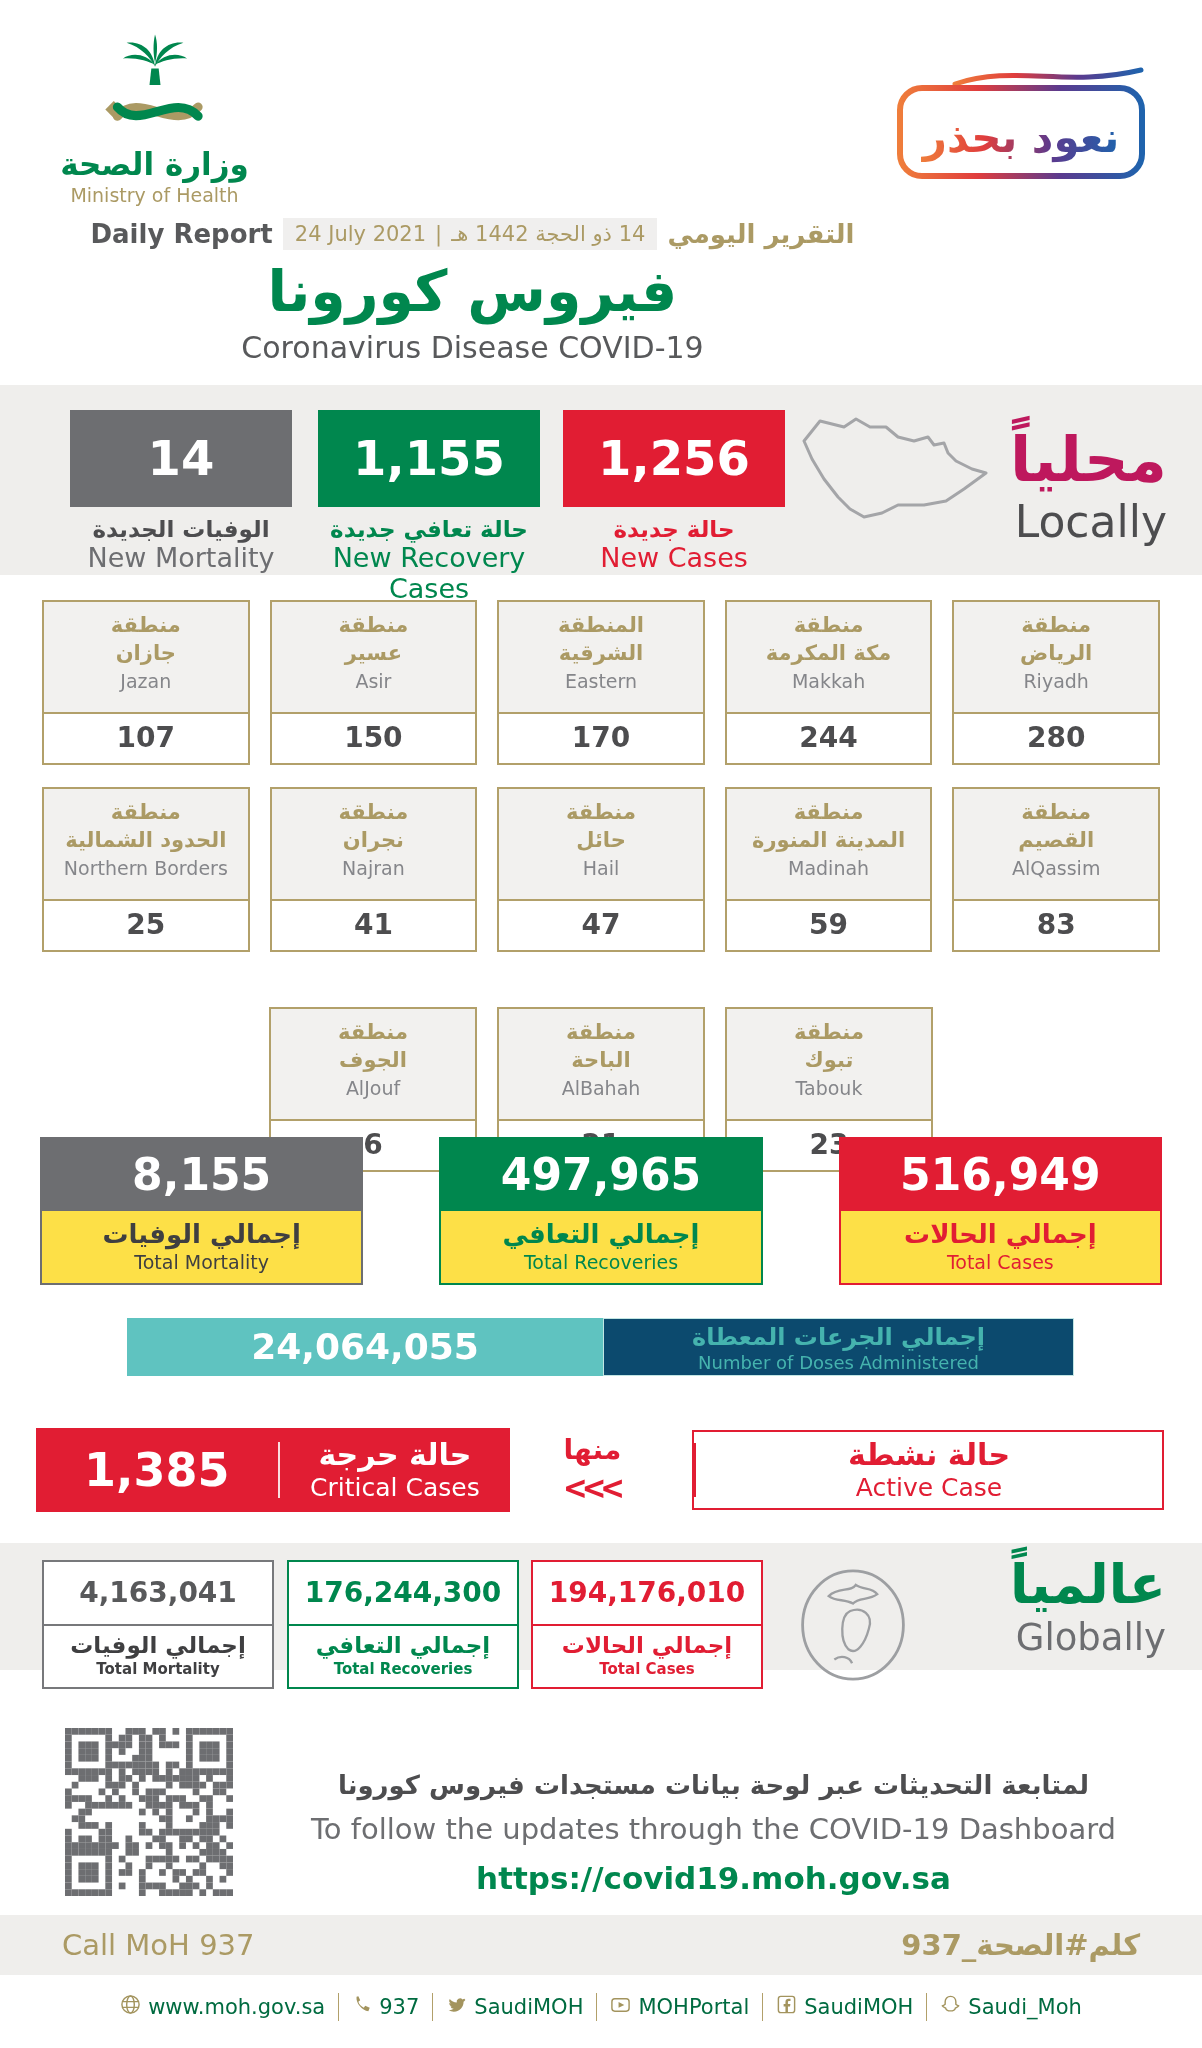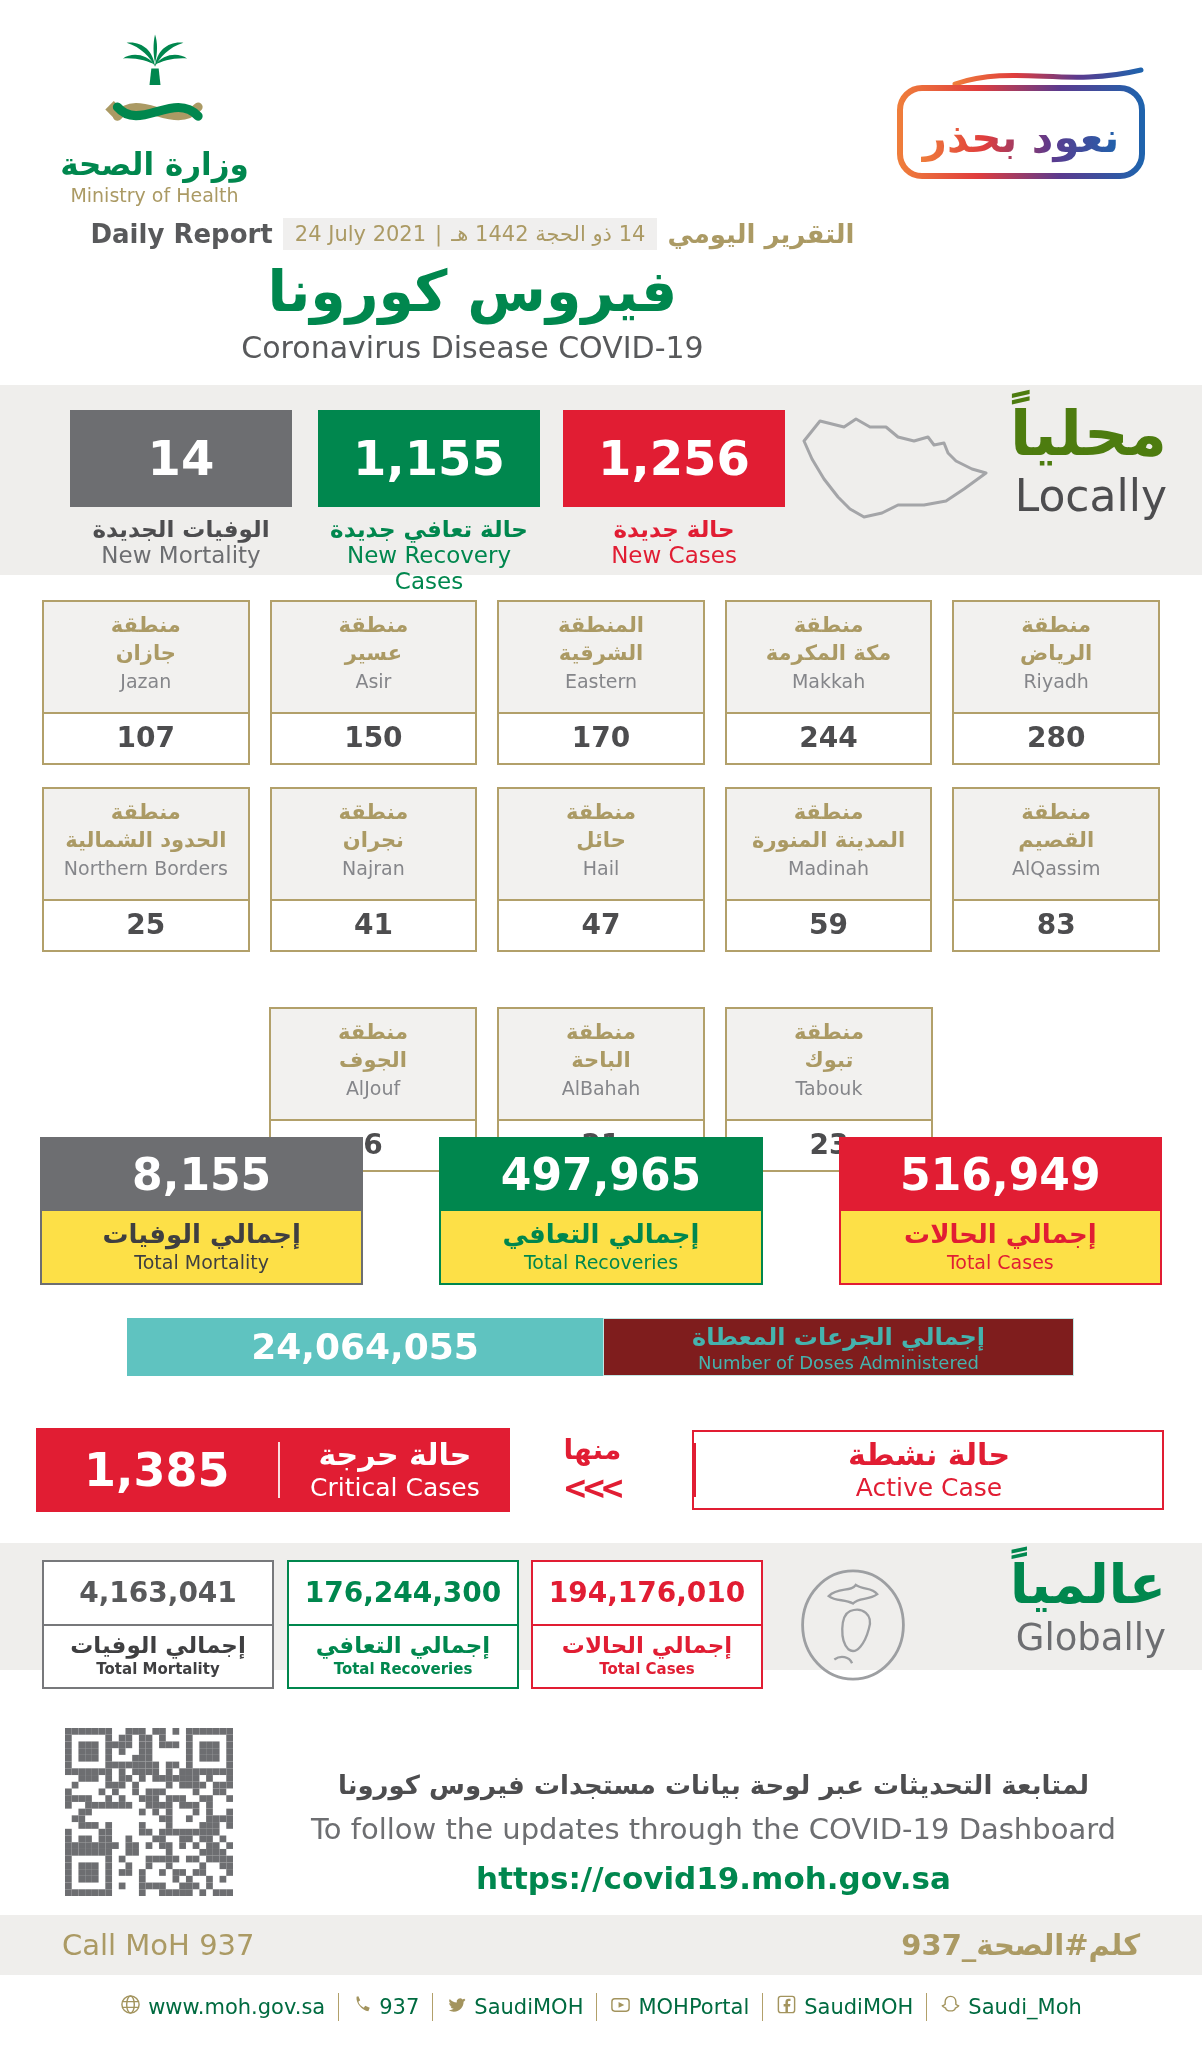--- a/index.html
+++ b/index.html
@@ -21,25 +21,25 @@
   .title-ar{font-size:57px;font-weight:bold;color:#00874e;margin-top:8px;}
   .title-en{font-size:30px;color:#58595b;margin-top:6px;}
 
   
   #locally-band{height:190px;background:#efeeec;}
   .stat{position:absolute;top:25px;width:222px;text-align:center;}
   #stat-mortality{left:70px;} #stat-recovery{left:318px;} #stat-cases{left:563px;}
   .stat-box{height:97px;line-height:97px;color:#fff;font-size:48px;font-weight:bold;}
   .bg-gray{background:#6d6e71;} .bg-green{background:#00874e;} .bg-red{background:#e11d33;}
   .stat-ar{font-size:23px;font-weight:bold;margin-top:9px;}
-  .stat-en{font-size:23px;}
+  .stat-en{font-size:27px;}
   .tx-darkgray{color:#4d4d4f;} .tx-gray{color:#6d6e71;} .tx-green{color:#00874e;} .tx-red{color:#e11d33;}
   .map{position:absolute;left:788px;top:14px;}
   .loc-head{position:absolute;right:35px;top:16px;text-align:right;}
-  .loc-ar{font-size:62px;font-weight:bold;color:#4d7c0f;line-height:1.05;}
+  .loc-ar{font-size:62px;font-weight:bold;color:#be185d;line-height:1.05;margin-top:26px;}
   .loc-en{font-size:44px;color:#4d4d4f;margin-top:4px;}
 
   
   #regions{height:550px;}
   .rrow{display:flex;margin:0 42px;gap:20px;}
   .rrow1{padding-top:25px;} .rrow2{margin-top:22px;}
   .rrow3{margin-top:55px;margin-left:269px;margin-right:269px;}
   .rcard{flex:1;border:2px solid #b2a06a;background:#fff;text-align:center;}
   .card-head{background:#f2f1ef;padding:9px 8px 7px;min-height:94px;}
   .r-prefix,.r-name{color:#ab9a64;font-weight:bold;font-size:21px;line-height:1.35;}
@@ -54,21 +54,21 @@
   .total .ta{font-size:26px;font-weight:bold;margin-top:8px;}
   .total .te{font-size:19px;margin:2px 0 10px;}
   .t-gray{border-color:#6d6e71;} .t-gray .ta,.t-gray .te{color:#3f3f41;}
   .t-green{border-color:#00874e;} .t-green .ta,.t-green .te{color:#00874e;}
   .t-red{border-color:#e11d33;} .t-red .ta,.t-red .te{color:#e11d33;}
 
   
   #doses{height:95px;}
   .doses-bar{margin-left:127px;margin-top:28px;width:947px;height:58px;display:flex;}
   .d-val{width:476px;background:#5fc3c0;color:#fff;font-size:36px;font-weight:bold;text-align:center;line-height:58px;}
-  .d-label{flex:1;background:#7f1d1d;border:1px solid #c2e6e3;text-align:center;padding-top:3px;box-sizing:border-box;}
+  .d-label{flex:1;background:#0c4a6e;border:1px solid #c2e6e3;text-align:center;padding-top:3px;box-sizing:border-box;}
   .d-ar{color:#45b3ae;font-weight:bold;font-size:24px;line-height:30px;}
   .d-en{color:#45b3ae;font-size:18px;}
 
   
   #critical{height:130px;}
   .crit-box{position:absolute;left:36px;top:15px;width:474px;height:84px;background:#e11d33;display:flex;align-items:center;color:#fff;}
   .c-val{flex:1.05;text-align:center;font-size:46px;font-weight:bold;}
   .c-div{width:2px;height:56px;background:rgba(255,255,255,.85);}
   .c-labels{flex:1;text-align:center;}
   .c-ar{font-size:30px;font-weight:bold;line-height:1.15;}

